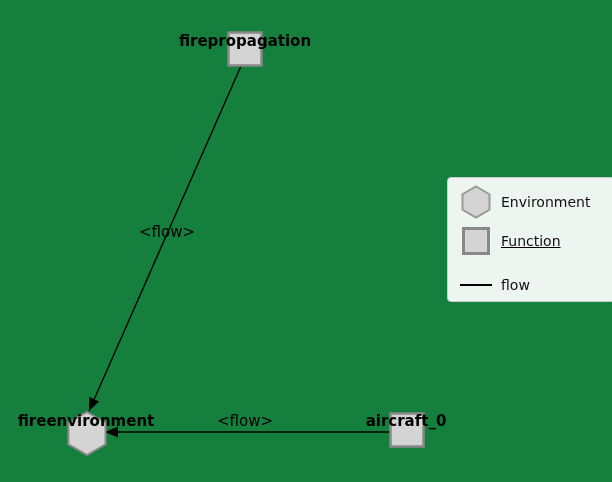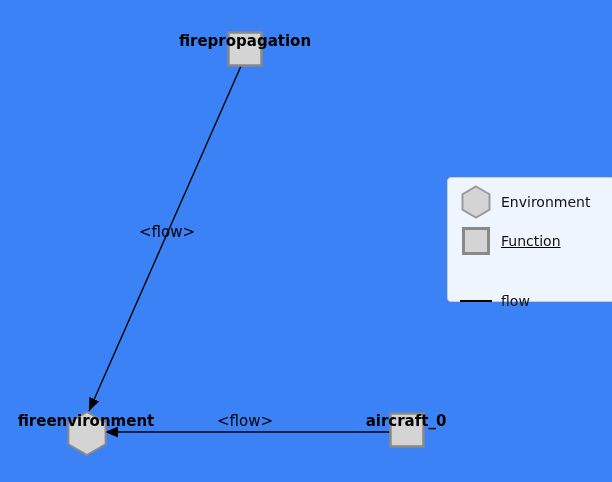--- a/index.html
+++ b/index.html
@@ -5,21 +5,21 @@
   html, body {
     margin: 0;
     padding: 0;
     background: #ffffff;
     font-family: "DejaVu Sans", "Liberation Sans", sans-serif;
   }
   .canvas {
     position: relative;
     width: 612px;
     height: 482px;
-    background: #3b82f6;
+    background: #15803d;
     overflow: hidden;
   }
   .diagram-svg {
     position: absolute;
     left: 0;
     top: 0;
   }
   .node-shape {
     fill: #d4d4d4;
     stroke: #898989;
@@ -54,21 +54,21 @@
     border: 1px solid #cccccc;
     border-radius: 4px;
     padding: 5px 10px;
   }
   .legend-row {
     display: flex;
     align-items: center;
   }
   .legend-row.r1 { height: 38px; }
   .legend-row.r2 { height: 40px; text-decoration: underline; }
-  .legend-row.r3 { height: 32px; margin-top: 24px; align-items: center; }
+  .legend-row.r3 { height: 32px; margin-top: 8px; align-items: center; }
   .legend-icon-box {
     width: 36px;
     display: flex;
     align-items: center;
     justify-content: center;
     flex: 0 0 36px;
   }
   .legend-square {
     width: 28px;
     height: 28px;

